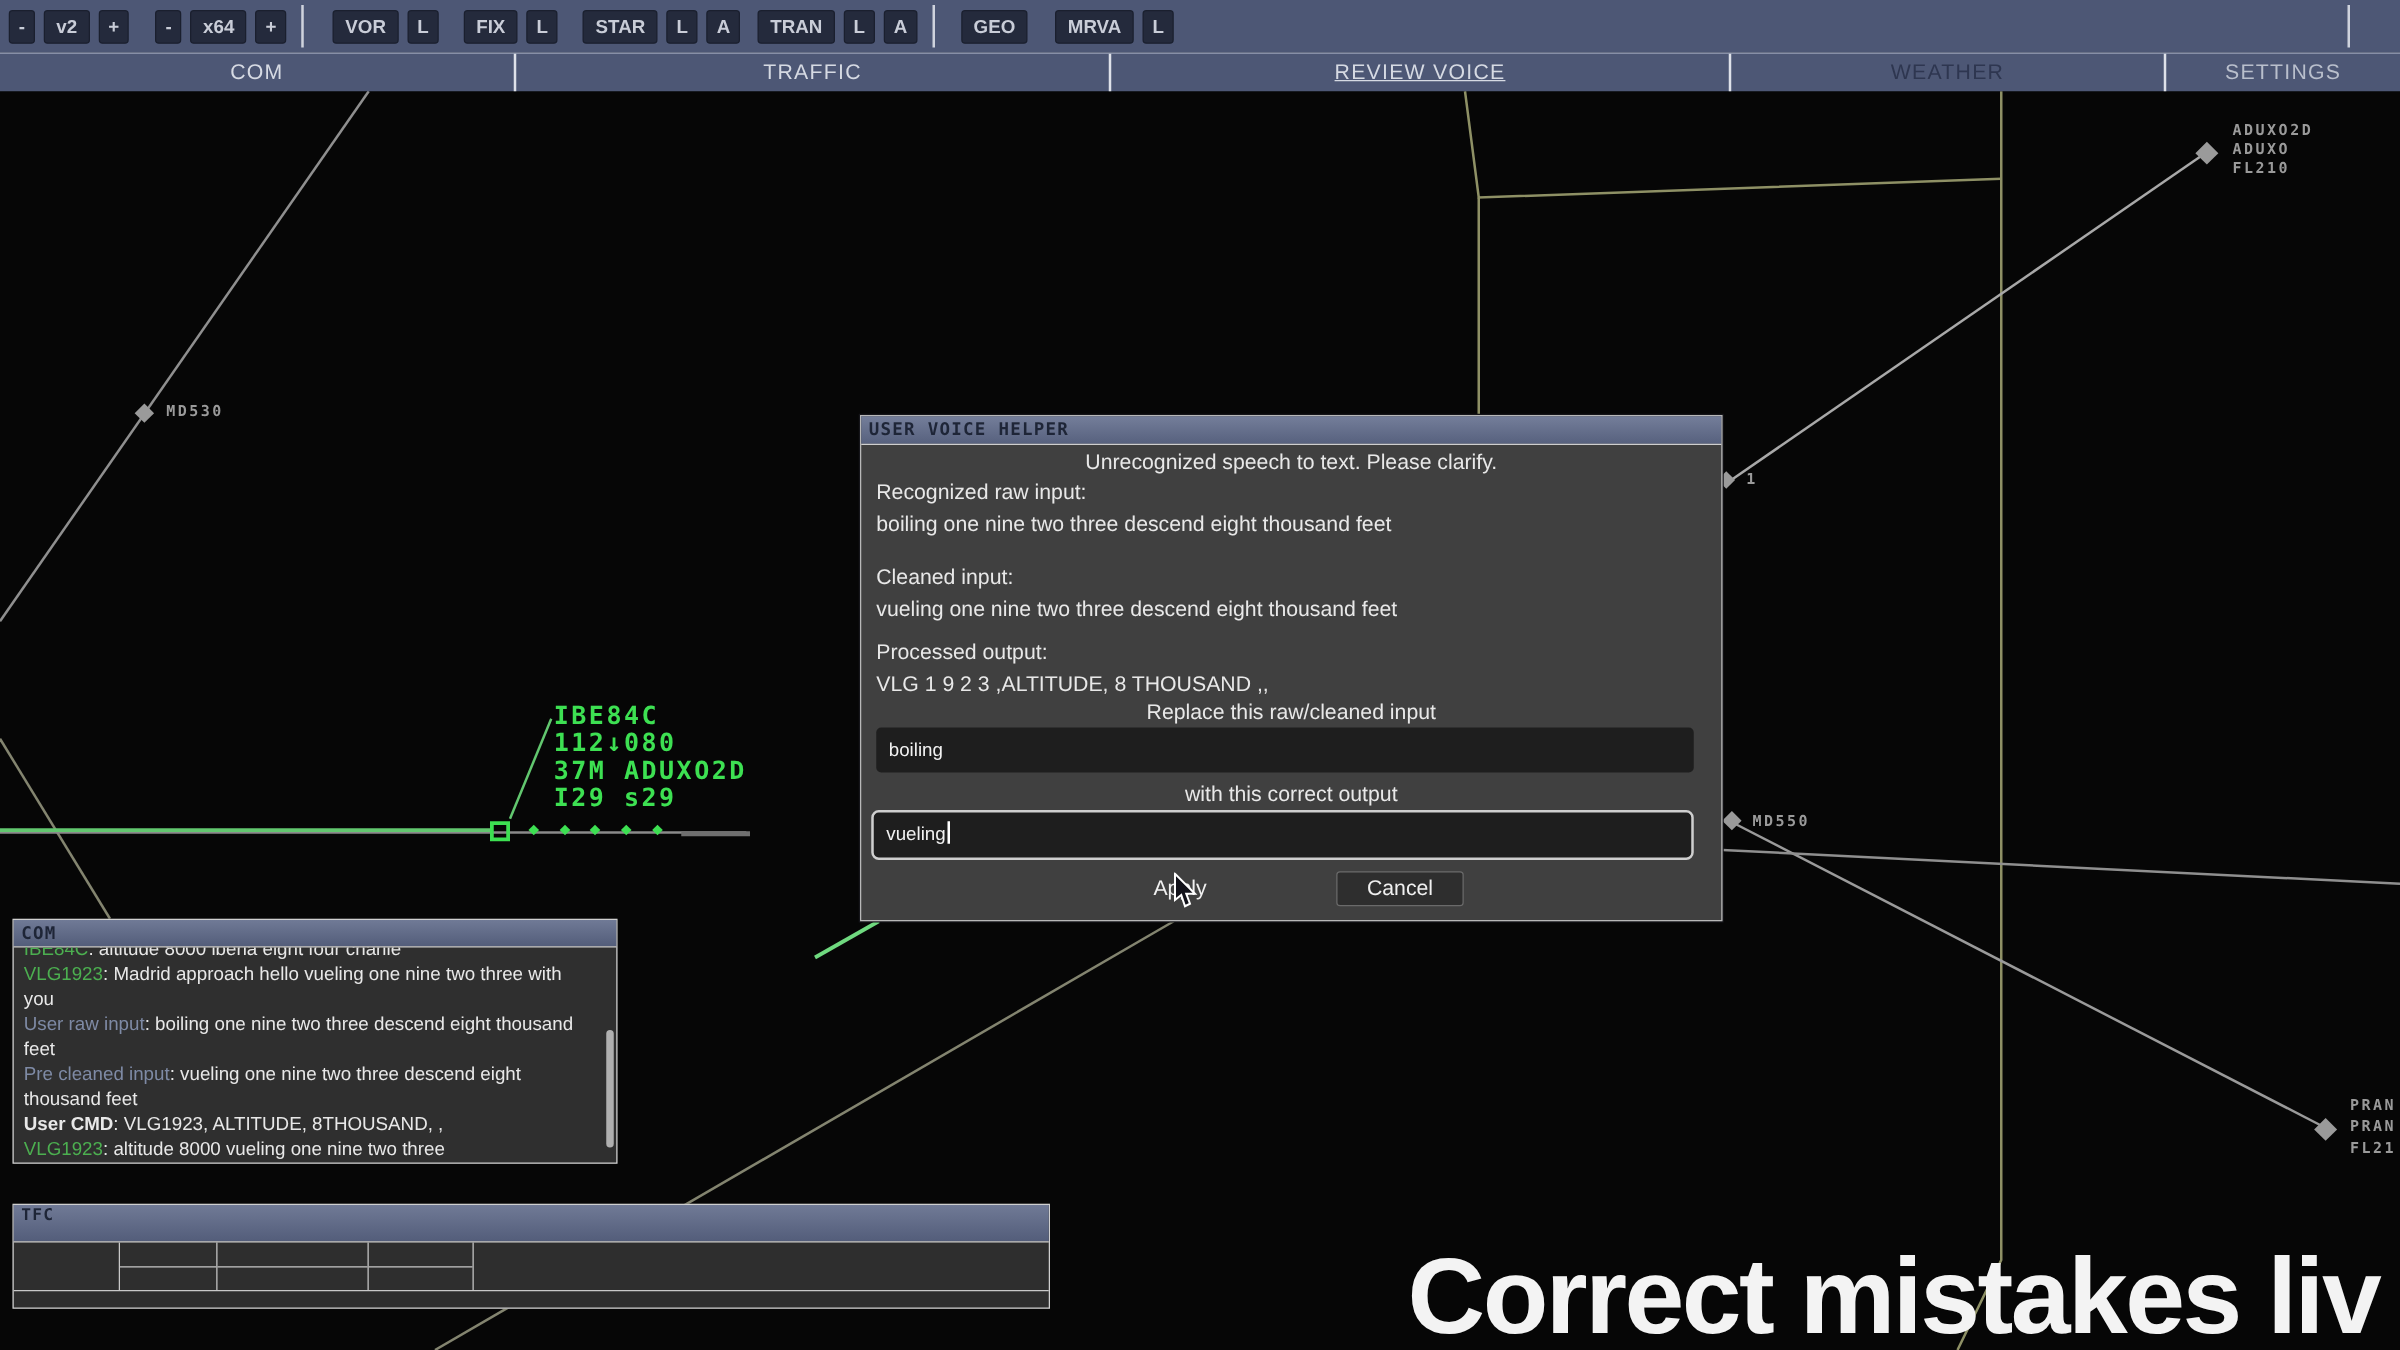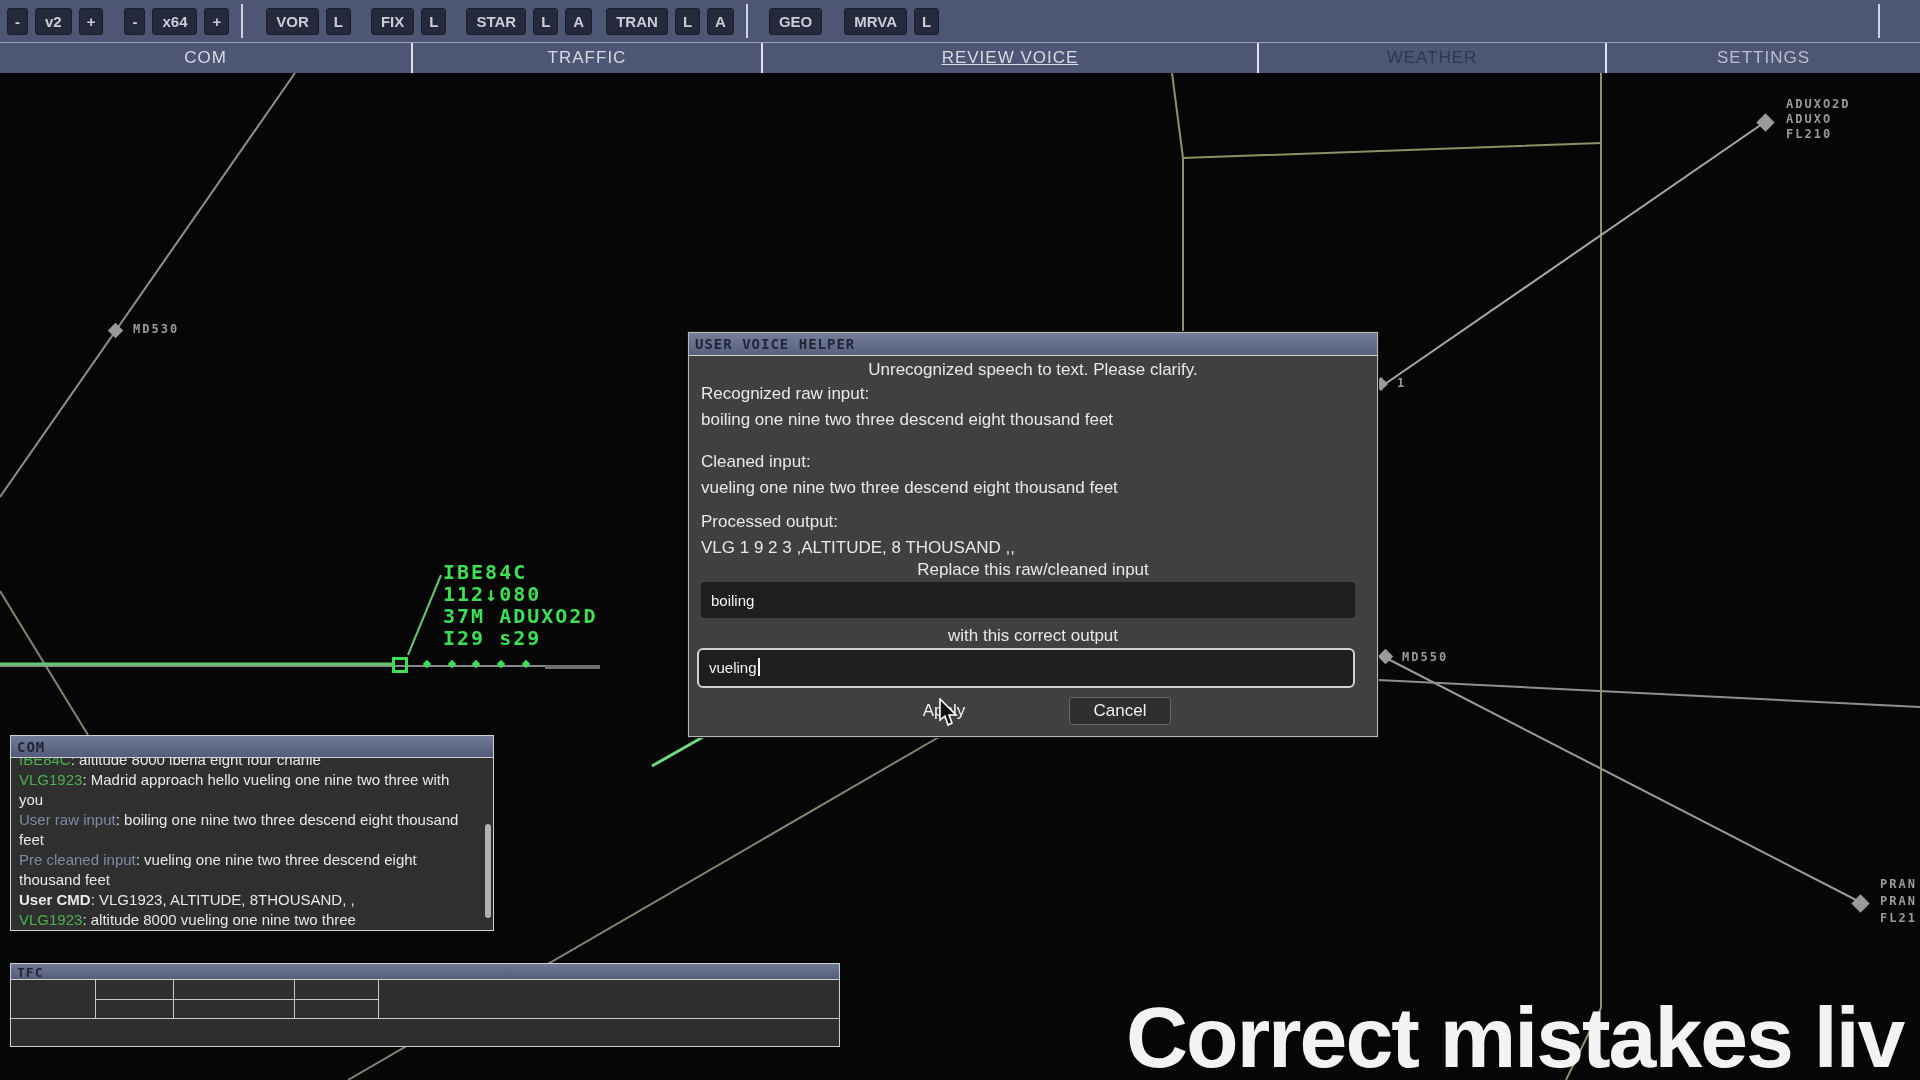--- a/index.html
+++ b/index.html
@@ -59,21 +59,21 @@
               font-size:15px; line-height:20px; color:#e8e8e8; }
   .com-scroll { margin-top:-10px; }
   .pfx-green { color:#4caf50; }
   .pfx-muted { color:#7e8aa5; }
   .pfx-plain { color:#e8e8e8;font-weight:bold; }
   .com-scrollbar { position:absolute; right:2px; top:88px; width:6px; height:94px;
                    background:#b0b0b0; border-radius:3px; z-index:6; }
 
   
   .tfc { left:10px; top:963px; width:830px; height:84px; background:#2e2e2e; }
-  .tfc-title { height:16px; line-height:17px; font-size:13px; }
+  .tfc-title { height:30px; line-height:17px; font-size:13px; }
   .tfc-table { display:flex; height:39px; border-bottom:1px solid #c8c8c8; }
   .tfc-cell { border-right:1px solid #c8c8c8; }
   .tfc-left { width:85px; }
   .tfc-col { display:flex; flex-direction:column; }
   .tfc-col > div { flex:1; }
   .tfc-col > div:first-child { border-bottom:1px solid #c8c8c8; }
   .tfc-c2 { width:78px; } .tfc-c3 { width:121px; } .tfc-c4 { width:84px; }
   .tfc-rest { flex:1; border-right:none; }
   .tfc-bottom { height:26px; }
 
@@ -192,21 +192,21 @@
     <div class="tb-sep"></div>
     <button class="tb-btn" style="margin-left:16px;">GEO</button>
     <button class="tb-btn" style="margin-left:22px;">MRVA</button>
     <button class="tb-btn small">L</button>
     <div class="tb-spacer"></div>
     <div class="tb-sep" style="margin-right:40px;"></div>
   </div>
 
   <div class="tabs">
     <div class="tab" style="width:413px;">COM</div>
-    <div class="tab" style="width:350px;">TRAFFIC</div>
+    <div class="tab" style="width:476px;">TRAFFIC</div>
     <div class="tab" style="width:496px;text-decoration:underline;">REVIEW VOICE</div>
     <div class="tab tab--dark" style="width:348px;">WEATHER</div>
     <div class="tab tab--dim" style="flex:1;">SETTINGS</div>
   </div>
 
   <div class="panel com">
     <div class="panel-title">COM</div>
     <div class="com-body">
       <div class="com-scroll">
         <div><span class="pfx-green">IBE84C</span><span>: altitude 8000 iberia eight four charlie</span></div>

